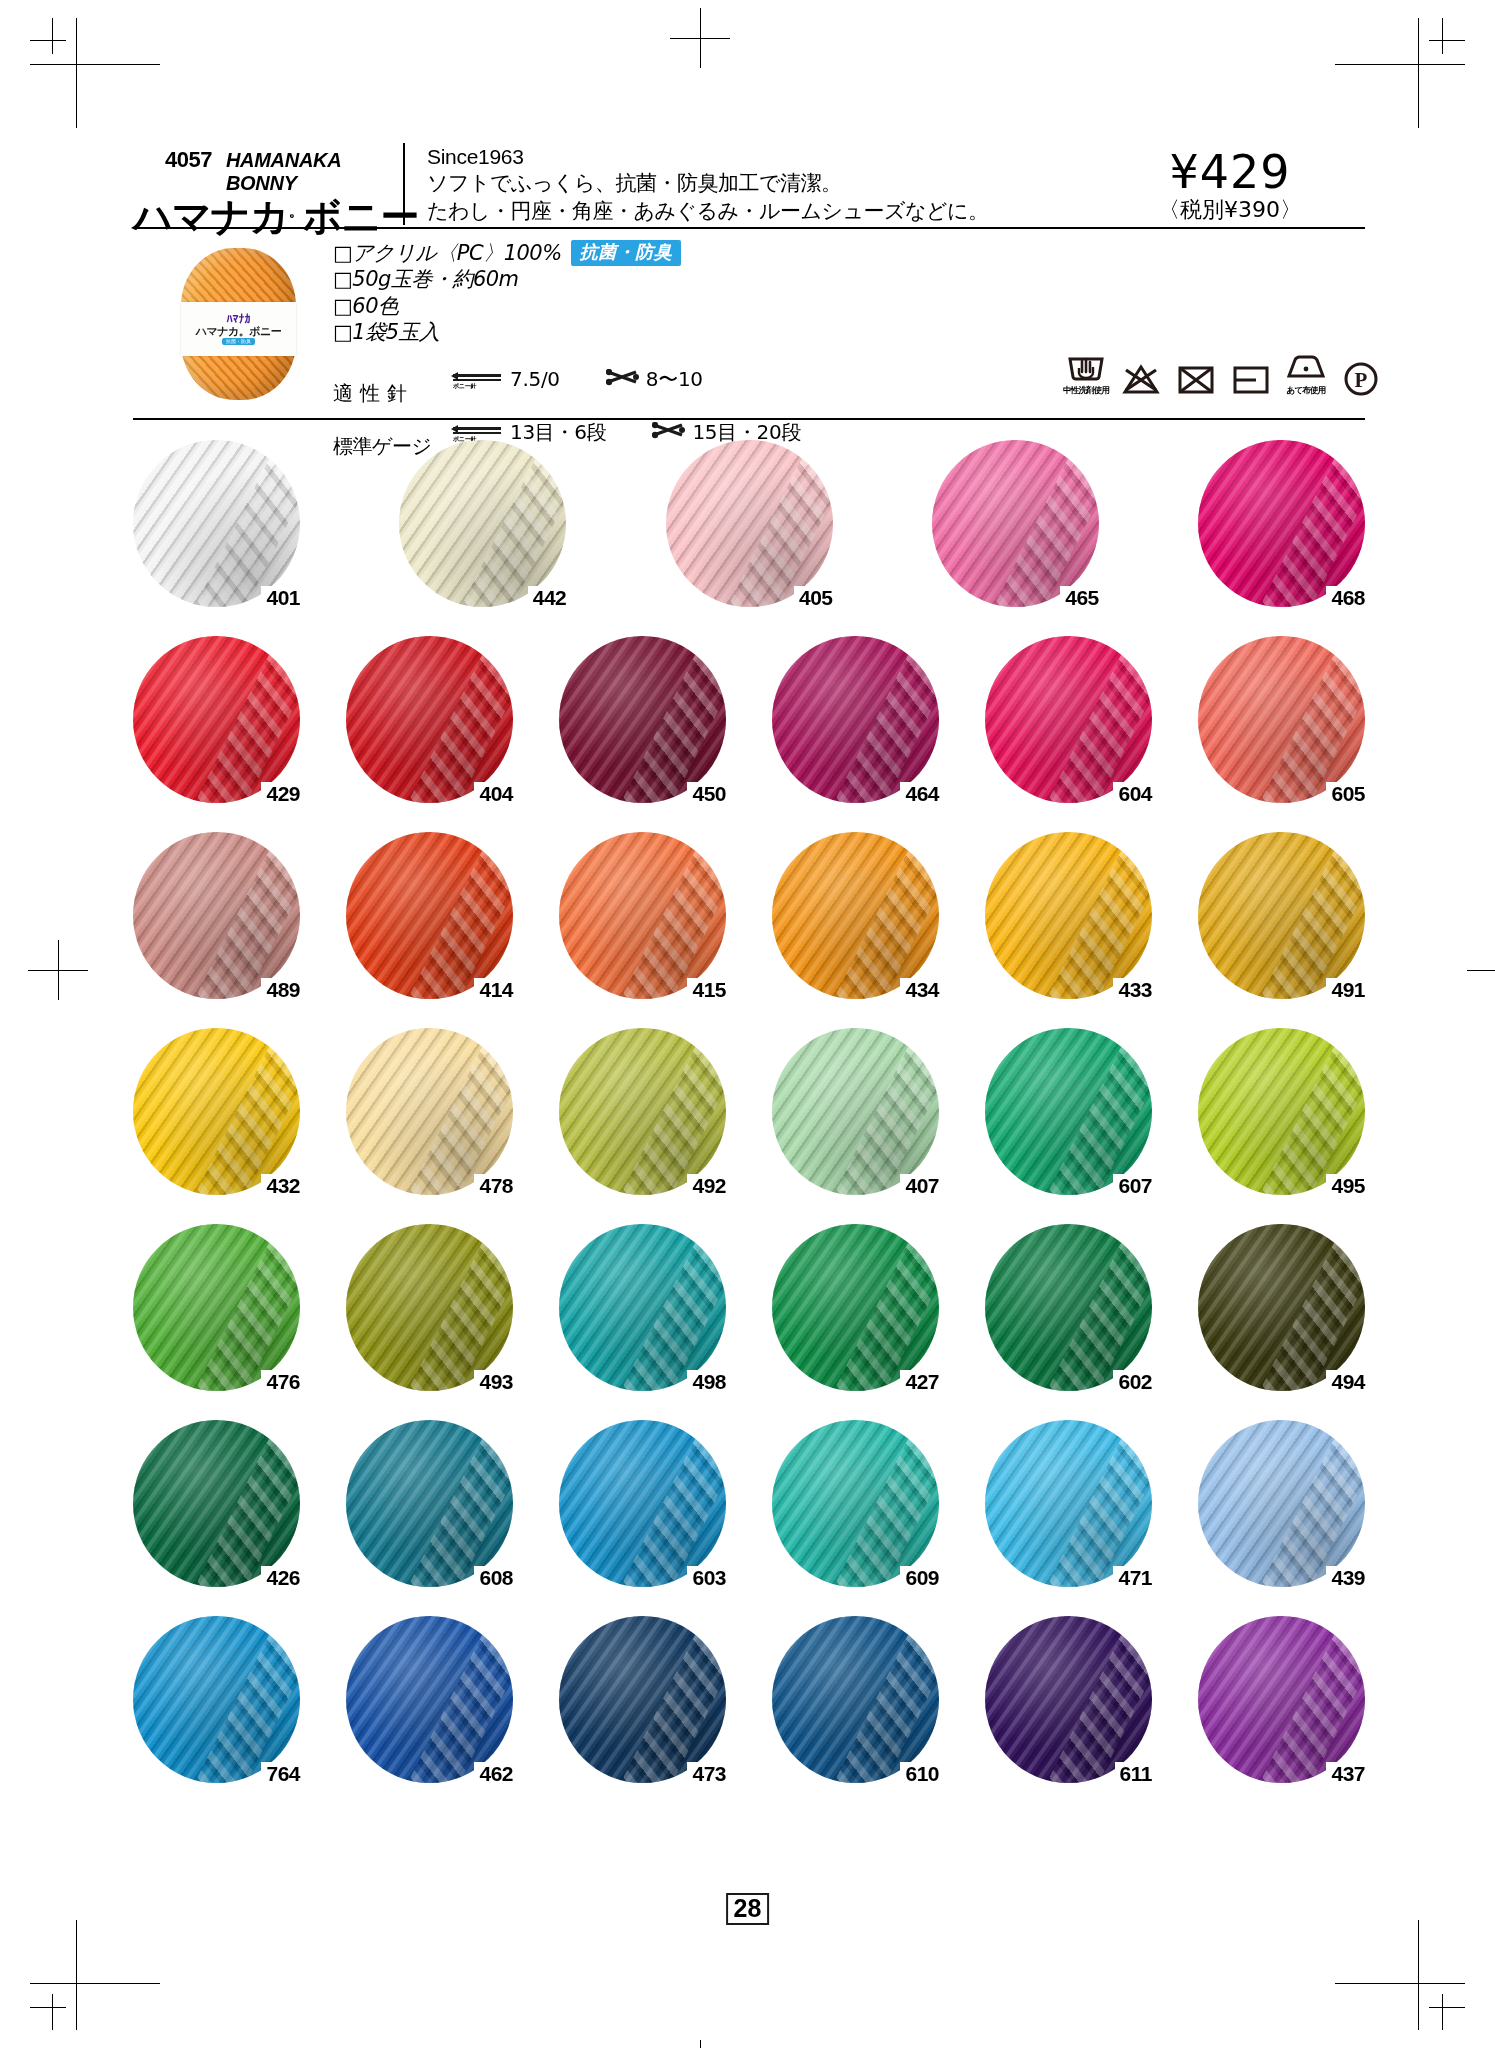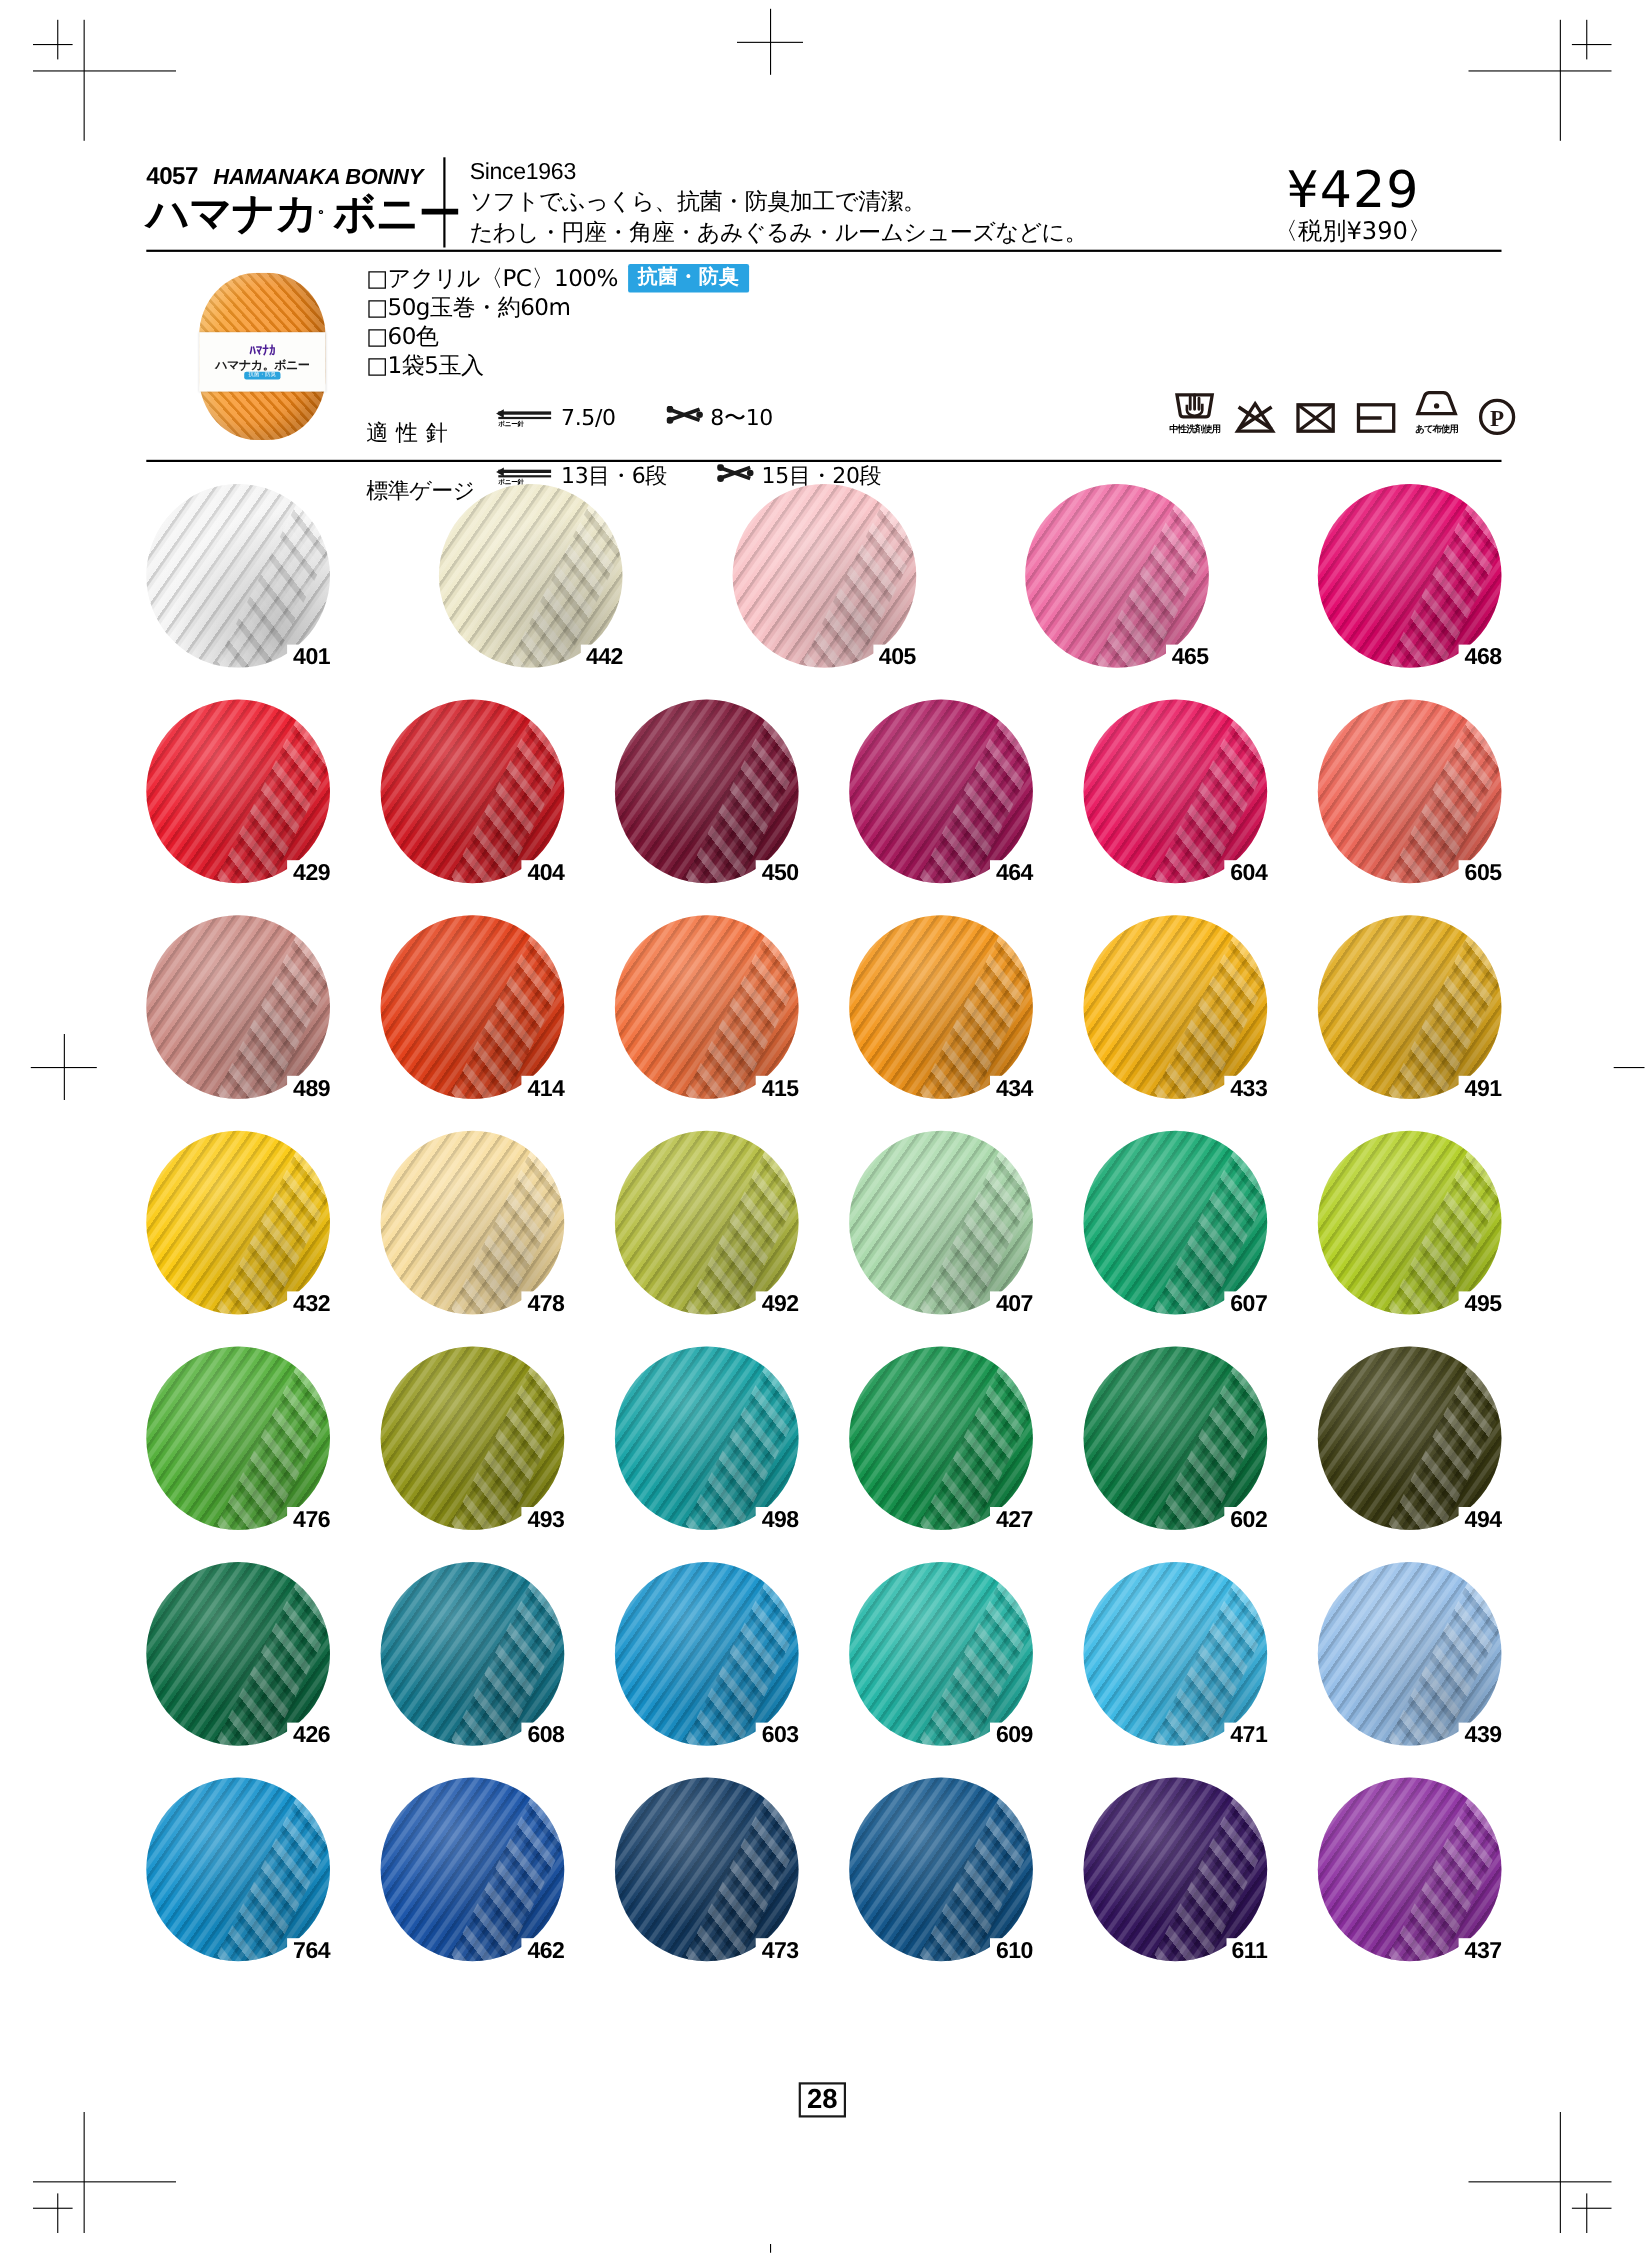--- a/index.html
+++ b/index.html
@@ -28,20 +28,21 @@
   
   .header {
     position:absolute; left:133px; top:143px; width:1232px;
   }
   .hdr-row { display:flex; align-items:flex-start; }
   .brand-block { width:252px; flex:none; padding-top:4px; }
   .brand-code {
     font-size:22px; font-weight:700; letter-spacing:-0.5px;
     display:flex; align-items:baseline; gap:14px;
     font-family:"Liberation Sans", sans-serif;
+    margin-left:32px;
   }
   .brand-code .latin { font-style:italic; font-weight:700; font-size:20px; letter-spacing:-0.3px;}
   .brand-jp {
     font-size:39px; font-weight:700; letter-spacing:-1px; margin-top:2px;
     font-family:"DejaVu Sans", sans-serif; line-height:1.05;
     white-space:nowrap;
   }
   .brand-jp .reg { font-size:15px; vertical-align:super; }
 
   .desc-block {
@@ -75,21 +76,21 @@
     align-items:center; justify-content:center; gap:1px;
     box-shadow: 0 0 2px rgba(0,0,0,.15);
   }
   .ball-label .l-mark { font-size:12px; color:#4c1d95; font-weight:700; line-height:1; font-family:"DejaVu Sans",sans-serif;}
   .ball-label .l-name { font-size:11px; color:#1b1b1b; font-weight:700; line-height:1; font-family:"DejaVu Sans",sans-serif; letter-spacing:-0.5px;}
   .ball-label .l-chip { font-size:5px; color:#fff; background:#2aa3dd; padding:1px 4px; border-radius:2px; line-height:1;}
 
   .spec-text { flex:1; padding-top:4px; }
   .spec-line {
     font-size:21px; font-family:"DejaVu Sans", sans-serif; letter-spacing:-0.5px;
-    line-height:1.26; display:flex; align-items:flex-start;
+    line-height:1.26; display:flex; align-items:flex-start;font-style:italic;
   }
   .badge-antibac {
     display:inline-block; background:#29a3e2; color:#fff; font-weight:700;
     font-size:18px; padding:1px 9px 2px 9px; margin-left:9px; border-radius:2px;
     font-family:"DejaVu Sans", sans-serif; letter-spacing:0.5px;
   }
   .gauge-table { margin-top:7px; }
   .gauge-row { display:flex; align-items:center; font-size:20px; font-family:"DejaVu Sans", sans-serif; line-height:1.3; }
   .g-label { width:118px; flex:none; letter-spacing:-0.5px;margin-top:27px; }
   .g-label.sp { letter-spacing:7px; }

